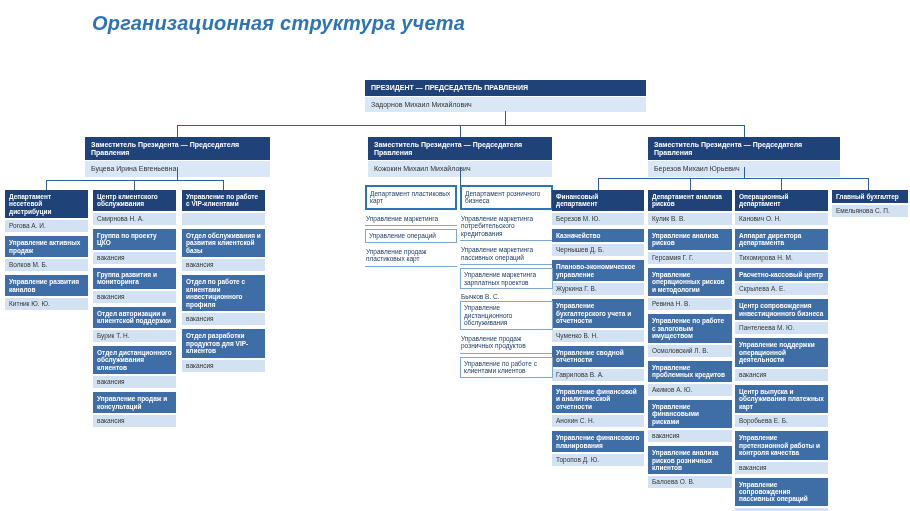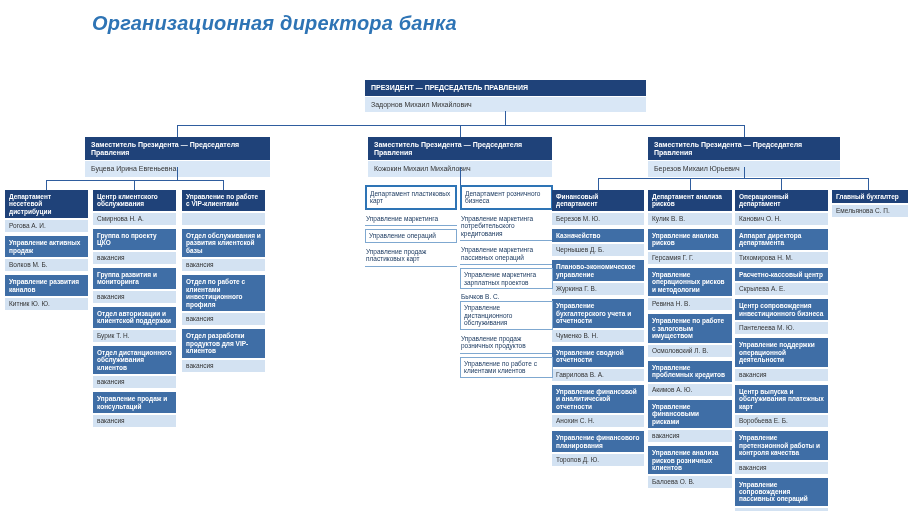--- a/index.html
+++ b/index.html
@@ -31,21 +31,21 @@
   .wdept{background:#fff;border:2px solid #2E74B5;color:#17365D;padding:3px 3px;}
   .wtext{background:#fff;border-bottom:1px solid #7FA8D0;color:#17365D;padding:2px 1px 3px;margin-top:3px;}
   .wboxb{background:#fff;border:1px solid #7FA8D0;color:#17365D;padding:2px 3px;margin-top:3px;position:relative;z-index:1;}
   .overlapname{background:#fff;color:#17365D;padding:1px 1px;height:8px;overflow:hidden;margin-top:3px;margin-bottom:-4px;z-index:0;}
 </style>
 </head>
 <body>
 
 <div class="stage">
 
-  <div class="title">Организационная директора банка</div>
+  <div class="title">Организационная структура учета</div>
 
   <div class="node" style="left:365px;top:80px;width:281px;">
     <div class="hdr-dark">ПРЕЗИДЕНТ — ПРЕДСЕДАТЕЛЬ ПРАВЛЕНИЯ</div>
     <div class="hdr-name">Задорнов Михаил Михайлович</div>
   </div>
 
   <div class="node" style="left:85px;top:137px;width:185px;">
     <div class="hdr-dark">Заместитель Президента — Председателя Правления</div>
     <div class="hdr-name">Буцева Ирина Евгеньевна</div>
   </div>

